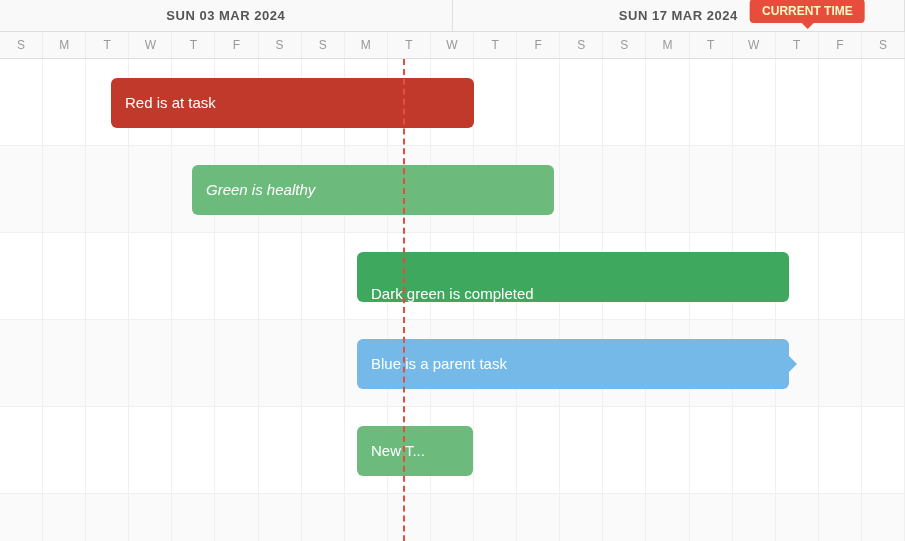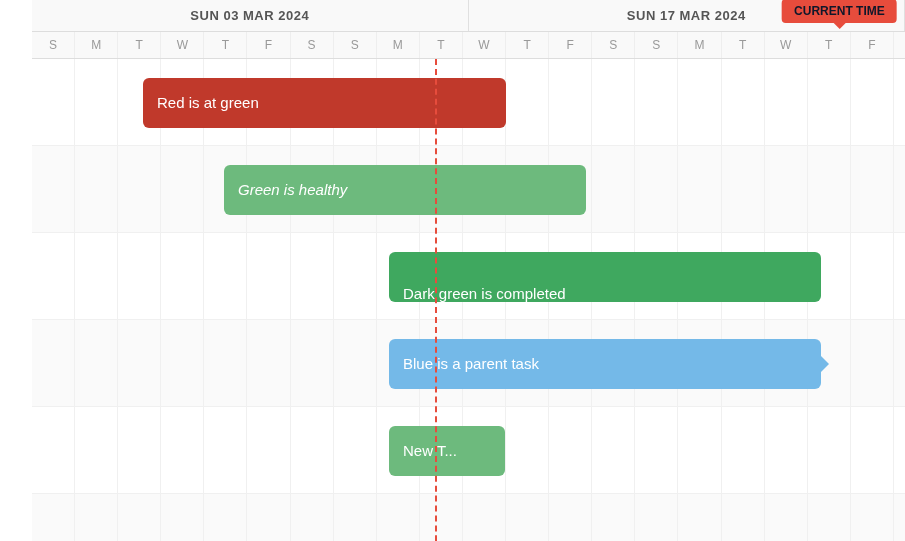--- a/index.html
+++ b/index.html
@@ -9,21 +9,20 @@
       overflow: hidden;
       width: 905px;
       height: 541px;
     }
 
     .gantt-container {
       width: 905px;
       height: 541px;
       overflow: hidden;
       background: #fff;
-      padding-left: 32px;
     }
 
     
     .week-header {
       display: flex;
       border-bottom: 1px solid #ddd;
       background: #f9f9f9;
     }
 
     .week-cell {
@@ -85,21 +84,21 @@
       border-left: 2px dashed #e74c3c;
       z-index: 10;
     }
 
     
     .current-time-label {
       position: absolute;
       top: -60px;
       transform: translateX(-50%);
       background: #e74c3c;
-      color: #0f172a;
+      color: #fef9c3;
       padding: 5px 12px;
       border-radius: 4px;
       font-size: 12px;
       font-weight: 600;
       white-space: nowrap;
       z-index: 20;
     }
 
     .current-time-label::after {
       content: '';
@@ -330,21 +329,21 @@
         <div class="grid-cell"></div>
         <div class="grid-cell"></div>
         <div class="grid-cell"></div>
         <div class="grid-cell"></div>
         <div class="grid-cell"></div>
       </div>
       <div class="current-time-line" style="left: 402.725px;">
         <div class="current-time-label" style="left: 402.725px; top: -60px;">CURRENT TIME</div>
       </div>
       <div class="task-bar red" style="left: 111px; top: 18.5px; width: 363px;">
-        <span>Red is at green</span>
+        <span>Red is at task</span>
       </div>
       <div class="task-bar green-light" style="left: 192px; top: 105.5px; width: 362px; font-style: italic;">
         <span>Green is healthy</span>
       </div>
       <div class="task-bar green-dark" style="left: 357px; top: 192.5px; width: 432px;">
         <span>Dark green is completed</span>
       </div>
       <div class="task-bar blue" style="left: 357px; top: 279.5px; width: 432px;">
         <span>Blue is a parent task</span>
       </div>

